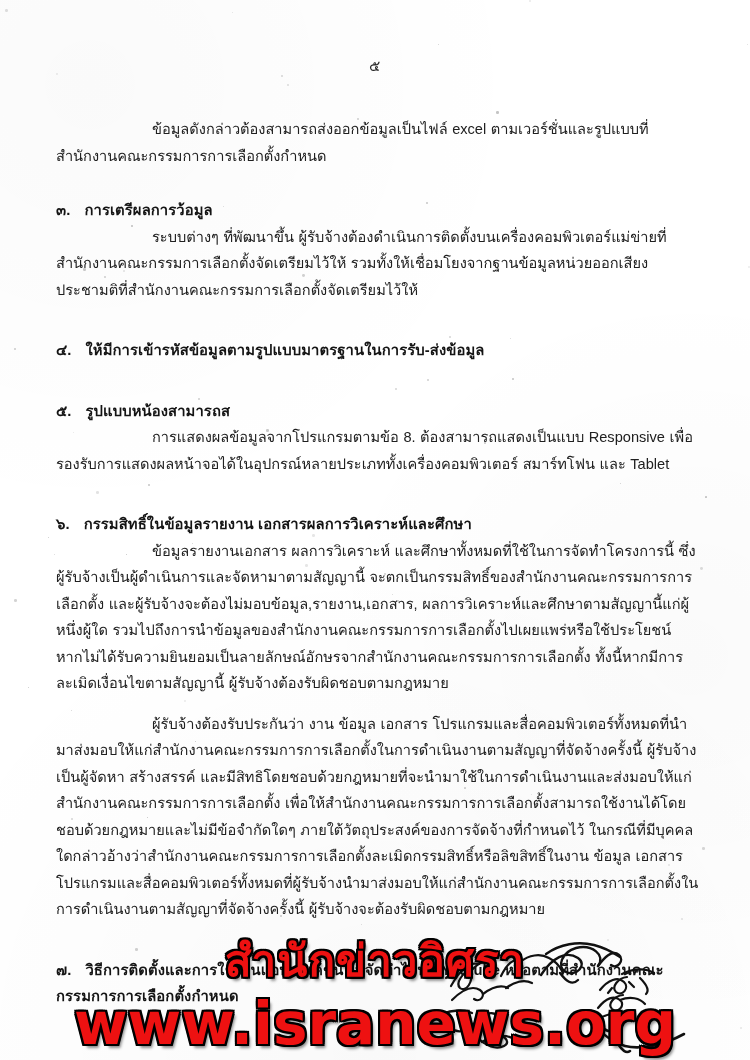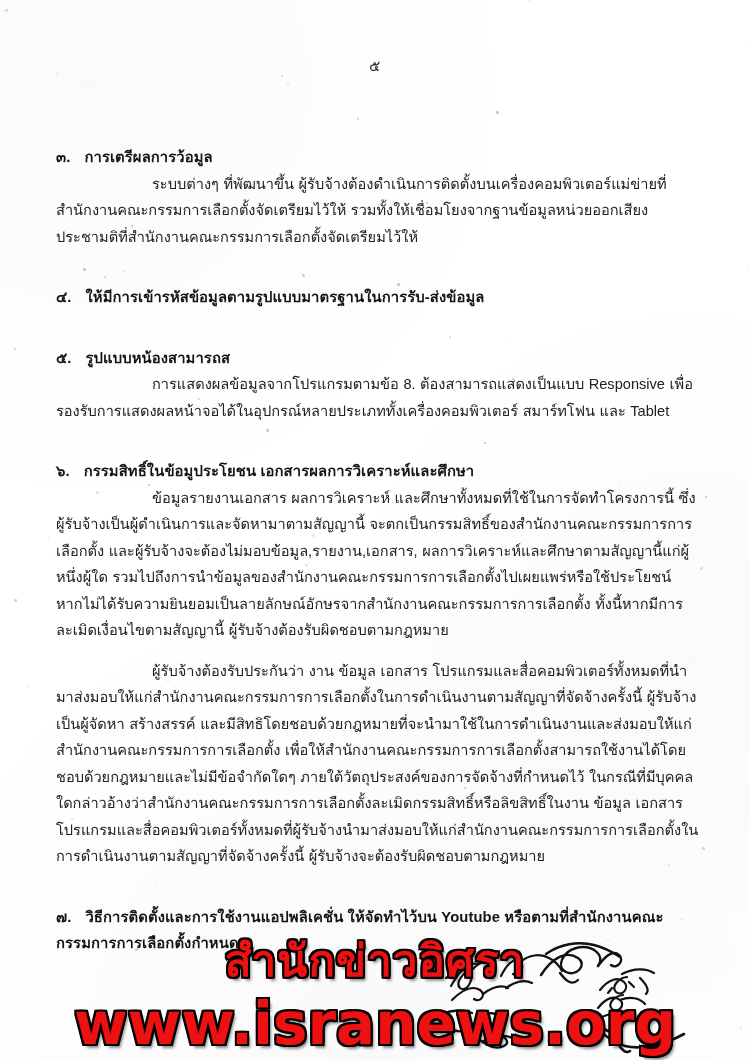--- a/index.html
+++ b/index.html
@@ -131,20 +131,21 @@
 <body>
 
 <div class="page">
 
   <div class="scan-tint"></div>
 
   <div class="page-number">๕</div>
 
   <div class="body-text">
 
+    <p class="para indent-big">ข้อมูลดังกล่าวต้องสามารถส่งออกข้อมูลเป็นไฟล์ excel ตามเวอร์ชั่นและรูปแบบที่สำนักงานคณะกรรมการการเลือกตั้งกำหนด</p>
 
     <div class="gap-lg"></div>
 
     <p class="heading">
       <span>๓.</span><span class="wide-space-sm"></span><span>การเตรีผลการว้อมูล</span>
     </p>
     <p class="para indent-big">ระบบต่างๆ ที่พัฒนาขึ้น ผู้รับจ้างต้องดำเนินการติดตั้งบนเครื่องคอมพิวเตอร์แม่ข่ายที่สำนักงานคณะกรรมการเลือกตั้งจัดเตรียมไว้ให้ รวมทั้งให้เชื่อมโยงจากฐานข้อมูลหน่วยออกเสียงประชามติที่สำนักงานคณะกรรมการเลือกตั้งจัดเตรียมไว้ให้</p>
 
     <div class="gap-xl"></div>
 
@@ -155,21 +156,21 @@
     <div class="gap-xl"></div>
 
     <p class="heading">
       <span>๕.</span><span class="wide-space-sm"></span><span>รูปแบบหน้องสามารถส</span>
     </p>
     <p class="para indent-big">การแสดงผลข้อมูลจากโปรแกรมตามข้อ 8. ต้องสามารถแสดงเป็นแบบ Responsive เพื่อรองรับการแสดงผลหน้าจอได้ในอุปกรณ์หลายประเภททั้งเครื่องคอมพิวเตอร์ สมาร์ทโฟน และ Tablet</p>
 
     <div class="gap-xl"></div>
 
     <p class="heading">
-      <span>๖.</span><span class="wide-space-sm"></span><span>กรรมสิทธิ์ในข้อมูประโยชน เอกสารผลการวิเคราะห์และศึกษา</span>
+      <span>๖.</span><span class="wide-space-sm"></span><span>กรรมสิทธิ์ในข้อมูลรายงาน เอกสารผลการวิเคราะห์และศึกษา</span>
     </p>
     <p class="para indent-big">ข้อมูลรายงานเอกสาร ผลการวิเคราะห์ และศึกษาทั้งหมดที่ใช้ในการจัดทำโครงการนี้ ซึ่งผู้รับจ้างเป็นผู้ดำเนินการและจัดหามาตามสัญญานี้ จะตกเป็นกรรมสิทธิ์ของสำนักงานคณะกรรมการการเลือกตั้ง และผู้รับจ้างจะต้องไม่มอบข้อมูล,รายงาน,เอกสาร, ผลการวิเคราะห์และศึกษาตามสัญญานี้แก่ผู้หนึ่งผู้ใด รวมไปถึงการนำข้อมูลของสำนักงานคณะกรรมการการเลือกตั้งไปเผยแพร่หรือใช้ประโยชน์ หากไม่ได้รับความยินยอมเป็นลายลักษณ์อักษรจากสำนักงานคณะกรรมการการเลือกตั้ง ทั้งนี้หากมีการละเมิดเงื่อนไขตามสัญญานี้ ผู้รับจ้างต้องรับผิดชอบตามกฎหมาย</p>
     <div class="gap-sm"></div>
     <p class="para indent-big">ผู้รับจ้างต้องรับประกันว่า งาน ข้อมูล เอกสาร โปรแกรมและสื่อคอมพิวเตอร์ทั้งหมดที่นำมาส่งมอบให้แก่สำนักงานคณะกรรมการการเลือกตั้งในการดำเนินงานตามสัญญาที่จัดจ้างครั้งนี้ ผู้รับจ้างเป็นผู้จัดหา สร้างสรรค์ และมีสิทธิโดยชอบด้วยกฎหมายที่จะนำมาใช้ในการดำเนินงานและส่งมอบให้แก่สำนักงานคณะกรรมการการเลือกตั้ง เพื่อให้สำนักงานคณะกรรมการการเลือกตั้งสามารถใช้งานได้โดยชอบด้วยกฎหมายและไม่มีข้อจำกัดใดๆ ภายใต้วัตถุประสงค์ของการจัดจ้างที่กำหนดไว้ ในกรณีที่มีบุคคลใดกล่าวอ้างว่าสำนักงานคณะกรรมการการเลือกตั้งละเมิดกรรมสิทธิ์หรือลิขสิทธิ์ในงาน ข้อมูล เอกสาร โปรแกรมและสื่อคอมพิวเตอร์ทั้งหมดที่ผู้รับจ้างนำมาส่งมอบให้แก่สำนักงานคณะกรรมการการเลือกตั้งในการดำเนินงานตามสัญญาที่จัดจ้างครั้งนี้ ผู้รับจ้างจะต้องรับผิดชอบตามกฎหมาย</p>
 
     <div class="gap-xl"></div>
 
     <p class="heading">
       <span>๗.</span><span class="wide-space-sm"></span><span>วิธีการติดตั้งและการใช้งานแอปพลิเคชั่น ให้จัดทำไว้บน Youtube หรือตามที่สำนักงานคณะกรรมการการเลือกตั้งกำหนด</span>
     </p>

